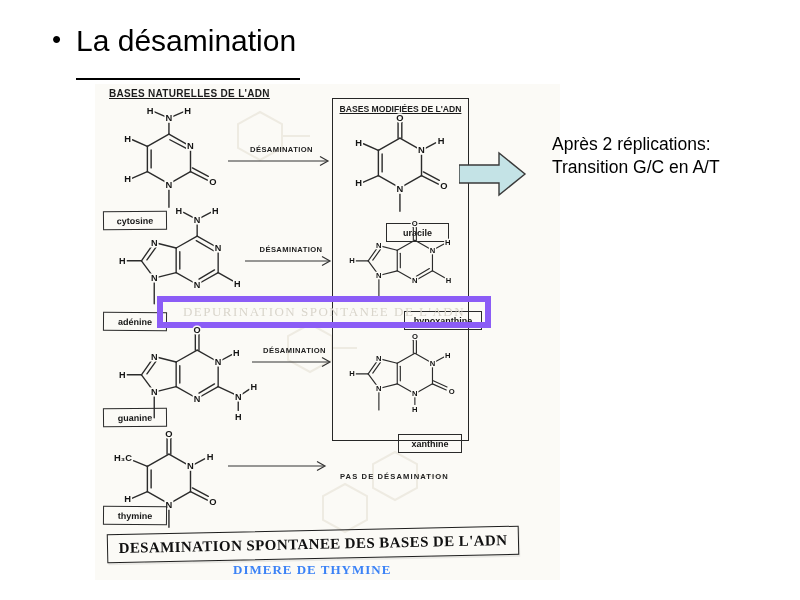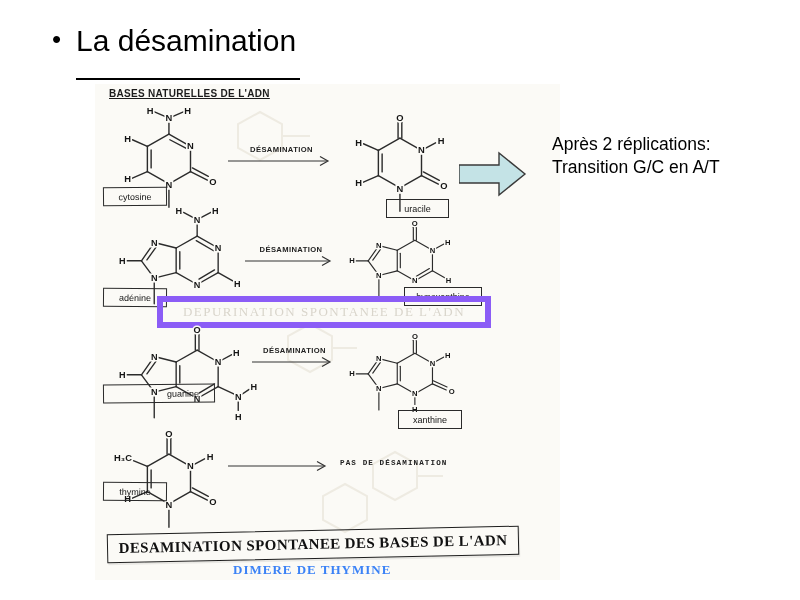--- a/index.html
+++ b/index.html
@@ -14,22 +14,22 @@
   .hdr-left{position:absolute;left:14px;top:4px;font-size:10px;font-weight:700;
             letter-spacing:.3px;text-decoration:underline;color:#1c1c1c;white-space:nowrap;}
   .mod-box{position:absolute;left:237px;top:14px;width:135px;height:341px;border:1.6px solid #262626;}
   .hdr-right{position:absolute;left:0;right:0;top:5px;text-align:center;font-size:8.6px;font-weight:700;
              text-decoration:underline;color:#1c1c1c;white-space:nowrap;}
   .molecule{position:absolute;}
   .molecule svg{display:block;width:100%;height:100%;}
   .molecule line{stroke:#2b2b2b;stroke-width:1.5;stroke-linecap:round;}
   .molecule text{font:700 10px "Liberation Sans",sans-serif;fill:#141414;text-anchor:middle;
                  dominant-baseline:central;paint-order:stroke;stroke:#fbfaf6;stroke-width:3.5px;}
-  .mol-label{position:absolute;height:17px;border:1.4px solid #2a2a2a;font-size:9px;font-weight:400;
-             display:flex;align-items:center;justify-content:center;color:#151515;background:transparent;}
+  .mol-label{position:absolute;height:17px;border:1.4px solid #2a2a2a;font-size:9px;font-weight:700;
+             display:flex;align-items:center;justify-content:center;color:#151515;background:transparent;margin-top:24px;}
   .rxn{position:absolute;display:flex;flex-direction:column;align-items:center;}
   .rxn-label{font-size:7.6px;font-weight:700;letter-spacing:.4px;color:#222;margin-bottom:1px;white-space:nowrap;}
   .rxn svg line,.rxn svg polyline{stroke:#333;stroke-width:1.2;fill:none;}
   .no-deam{position:absolute;font-size:7.6px;font-weight:700;letter-spacing:1.1px;color:#222;white-space:nowrap;}
   .ghost1{position:absolute;left:62px;top:212px;width:322px;height:20px;line-height:20px;
           border:6px solid #8b5cf6;color:#d9d5cb;font-family:"Liberation Serif",serif;font-weight:400;
           font-size:13px;text-align:center;letter-spacing:1.5px;white-space:nowrap;}
   .caption{position:absolute;left:12px;top:446px;width:410px;height:27px;line-height:27px;
            border:1.6px solid #1d1d1d;transform:rotate(-1.2deg);box-shadow:1px 2px 0 rgba(0,0,0,.07);
            font-family:"Liberation Serif",serif;font-weight:700;font-size:15px;text-align:center;
@@ -59,20 +59,23 @@
         <polygon points="300,368 322,380 322,404 300,416 278,404 278,380"></polygon>
         <polygon points="250,400 272,412 272,436 250,448 228,436 228,412"></polygon>
         <line x1="187" y1="52" x2="215" y2="52"></line>
         <line x1="237" y1="264" x2="262" y2="264"></line>
         <line x1="322" y1="392" x2="348" y2="392"></line>
       </g>
     </svg>
 
     <div class="hdr-left">BASES NATURELLES DE L'ADN</div>
 
+    <div class="mod-box">
+      <div class="hdr-right">BASES MODIFIÉES DE L'ADN</div>
+    </div>
 
     <div class="molecule" style="left:12px;top:22px;width:122px;height:105px;">
         <svg viewBox="0 0 130 112">
           <line x1="66" y1="30" x2="89" y2="43"></line>
           <line x1="67" y1="36" x2="84" y2="45"></line>
           <line x1="89" y1="43" x2="89" y2="70"></line>
           <line x1="89" y1="70" x2="66" y2="83"></line>
           <line x1="66" y1="83" x2="43" y2="70"></line>
           <line x1="43" y1="70" x2="43" y2="43"></line>
           <line x1="47" y1="66" x2="47" y2="47"></line>
@@ -235,21 +238,21 @@
           <text x="146" y="36">H</text>
           <text x="103" y="86">N</text>
           <text x="56" y="40">N</text>
           <text x="21" y="60">H</text>
           <text x="56" y="79">N</text>
           <text x="148" y="84">N</text>
           <text x="165" y="73">H</text>
           <text x="148" y="106">H</text>
         </svg>
       </div>
-    <div class="mol-label tilt-a" style="left:8px;top:300px;width:62px;padding-left:48px;">guanine</div>
+    <div class="mol-label tilt-a" style="left:8px;top:300px;width:62px;">guanine</div>
     <div class="rxn" style="left:157px;top:262px;width:85px;">
       <div class="rxn-label">DÉSAMINATION</div>
       <svg width="85" height="12">
         <line x1="0" y1="6" x2="77" y2="6"></line>
           <polyline points="70,1.5 78,6 70,10.5"></polyline>
       </svg>
     </div>
     <div class="molecule" style="left:241px;top:242px;width:134px;height:92px;">
         <svg viewBox="0 0 175 115">
           <line x1="101" y1="33" x2="101" y2="16"></line>
@@ -311,21 +314,21 @@
           <text x="22" y="78">H</text>
         </svg>
       </div>
     <div class="mol-label tilt-b" style="left:8px;top:398px;width:62px;">thymine</div>
     <div class="rxn" style="left:133px;top:376px;width:104px;">
       <svg width="104" height="12">
         <line x1="0" y1="6" x2="96" y2="6"></line>
           <polyline points="89,1.5 97,6 89,10.5"></polyline>
       </svg>
     </div>
-    <div class="no-deam" style="left:245px;top:375px;font-family:Liberation Mono, monospace;">PAS DE DÉSAMINATION</div>
+    <div class="no-deam" style="left:245px;top:388px;">PAS DE DÉSAMINATION</div>
 
     <div class="caption">DESAMINATION SPONTANEE DES BASES DE L'ADN</div>
     <div class="ghost2">DIMERE DE THYMINE</div>
   </div>
 
   <svg class="block-arrow" width="72" height="48">
     <polygon points="0,14 40,14 40,2 66,23 40,44 40,32 0,32" stroke-width="1.4" fill="#c4e3e6" stroke="#3a3a3a"></polygon>
   </svg>
 
   <div class="annotation">

